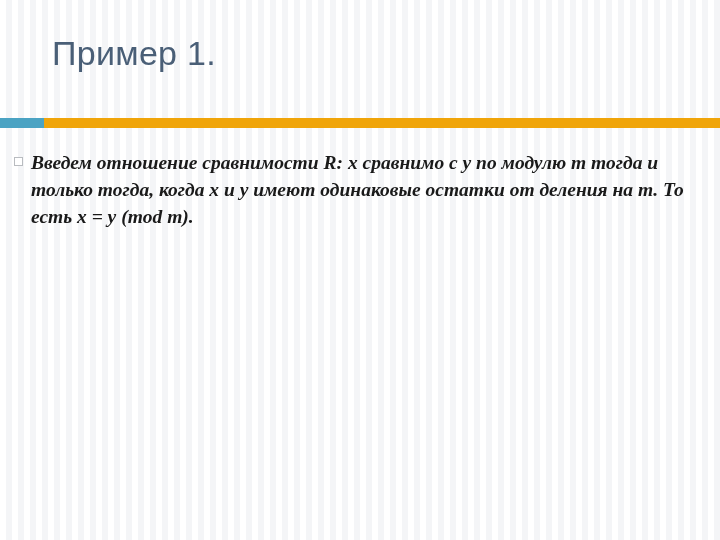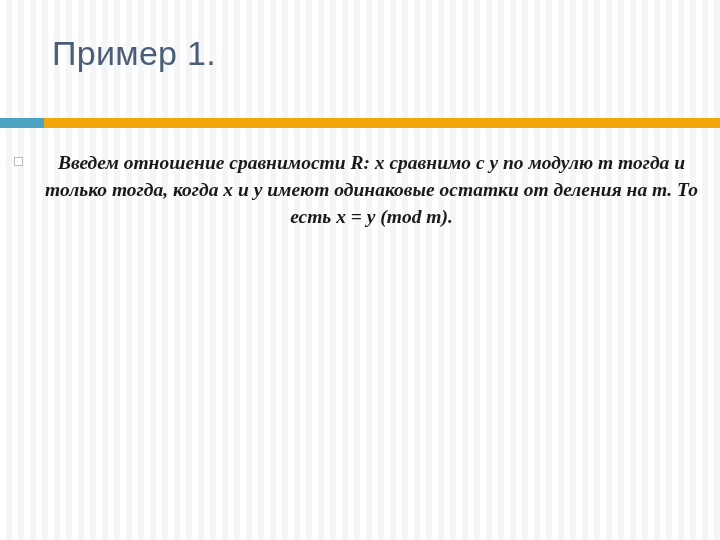--- a/index.html
+++ b/index.html
@@ -89,21 +89,21 @@
   }
 
   .bullet-text {
     flex: 1 1 auto;
     font-family: "Liberation Serif", serif;
     font-size: 19.5px;
     line-height: 1.38;
     color: #1a1a1a;
     font-style: italic;
     font-weight: 600;
-    text-align: center;
+    text-align: left;
   }
 </style>
 </head>
 <body>
 
 <div class="slide">
 
   <div class="title">Пример 1.</div>
 
   <div class="divider">

